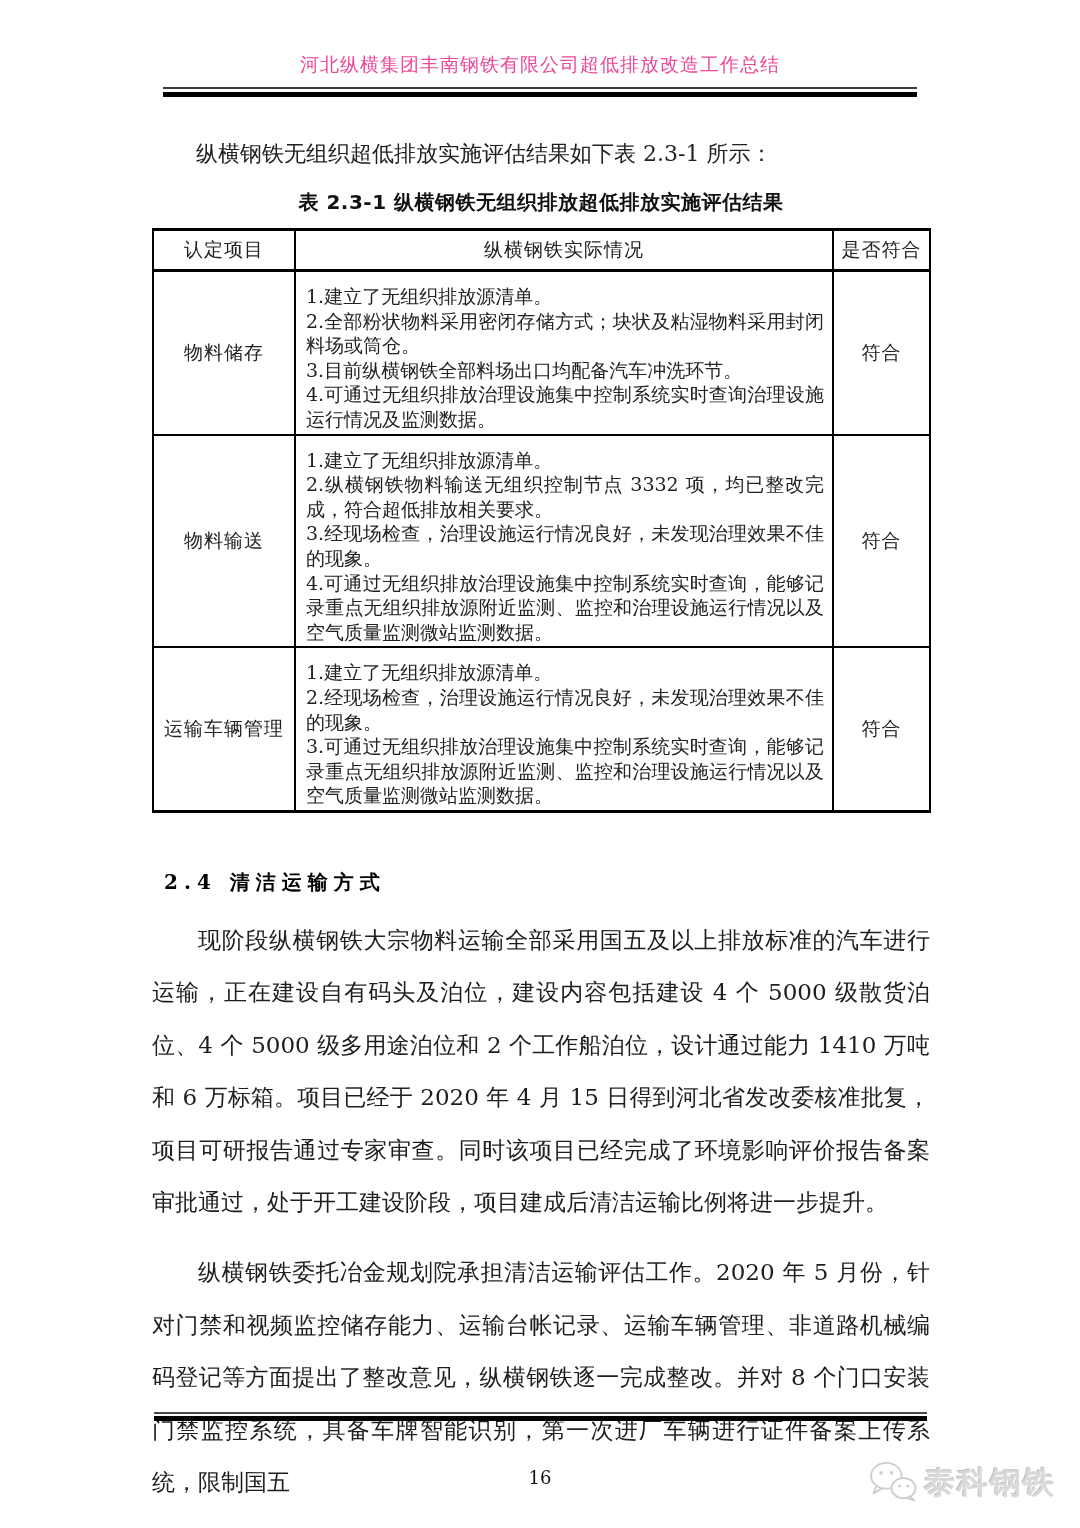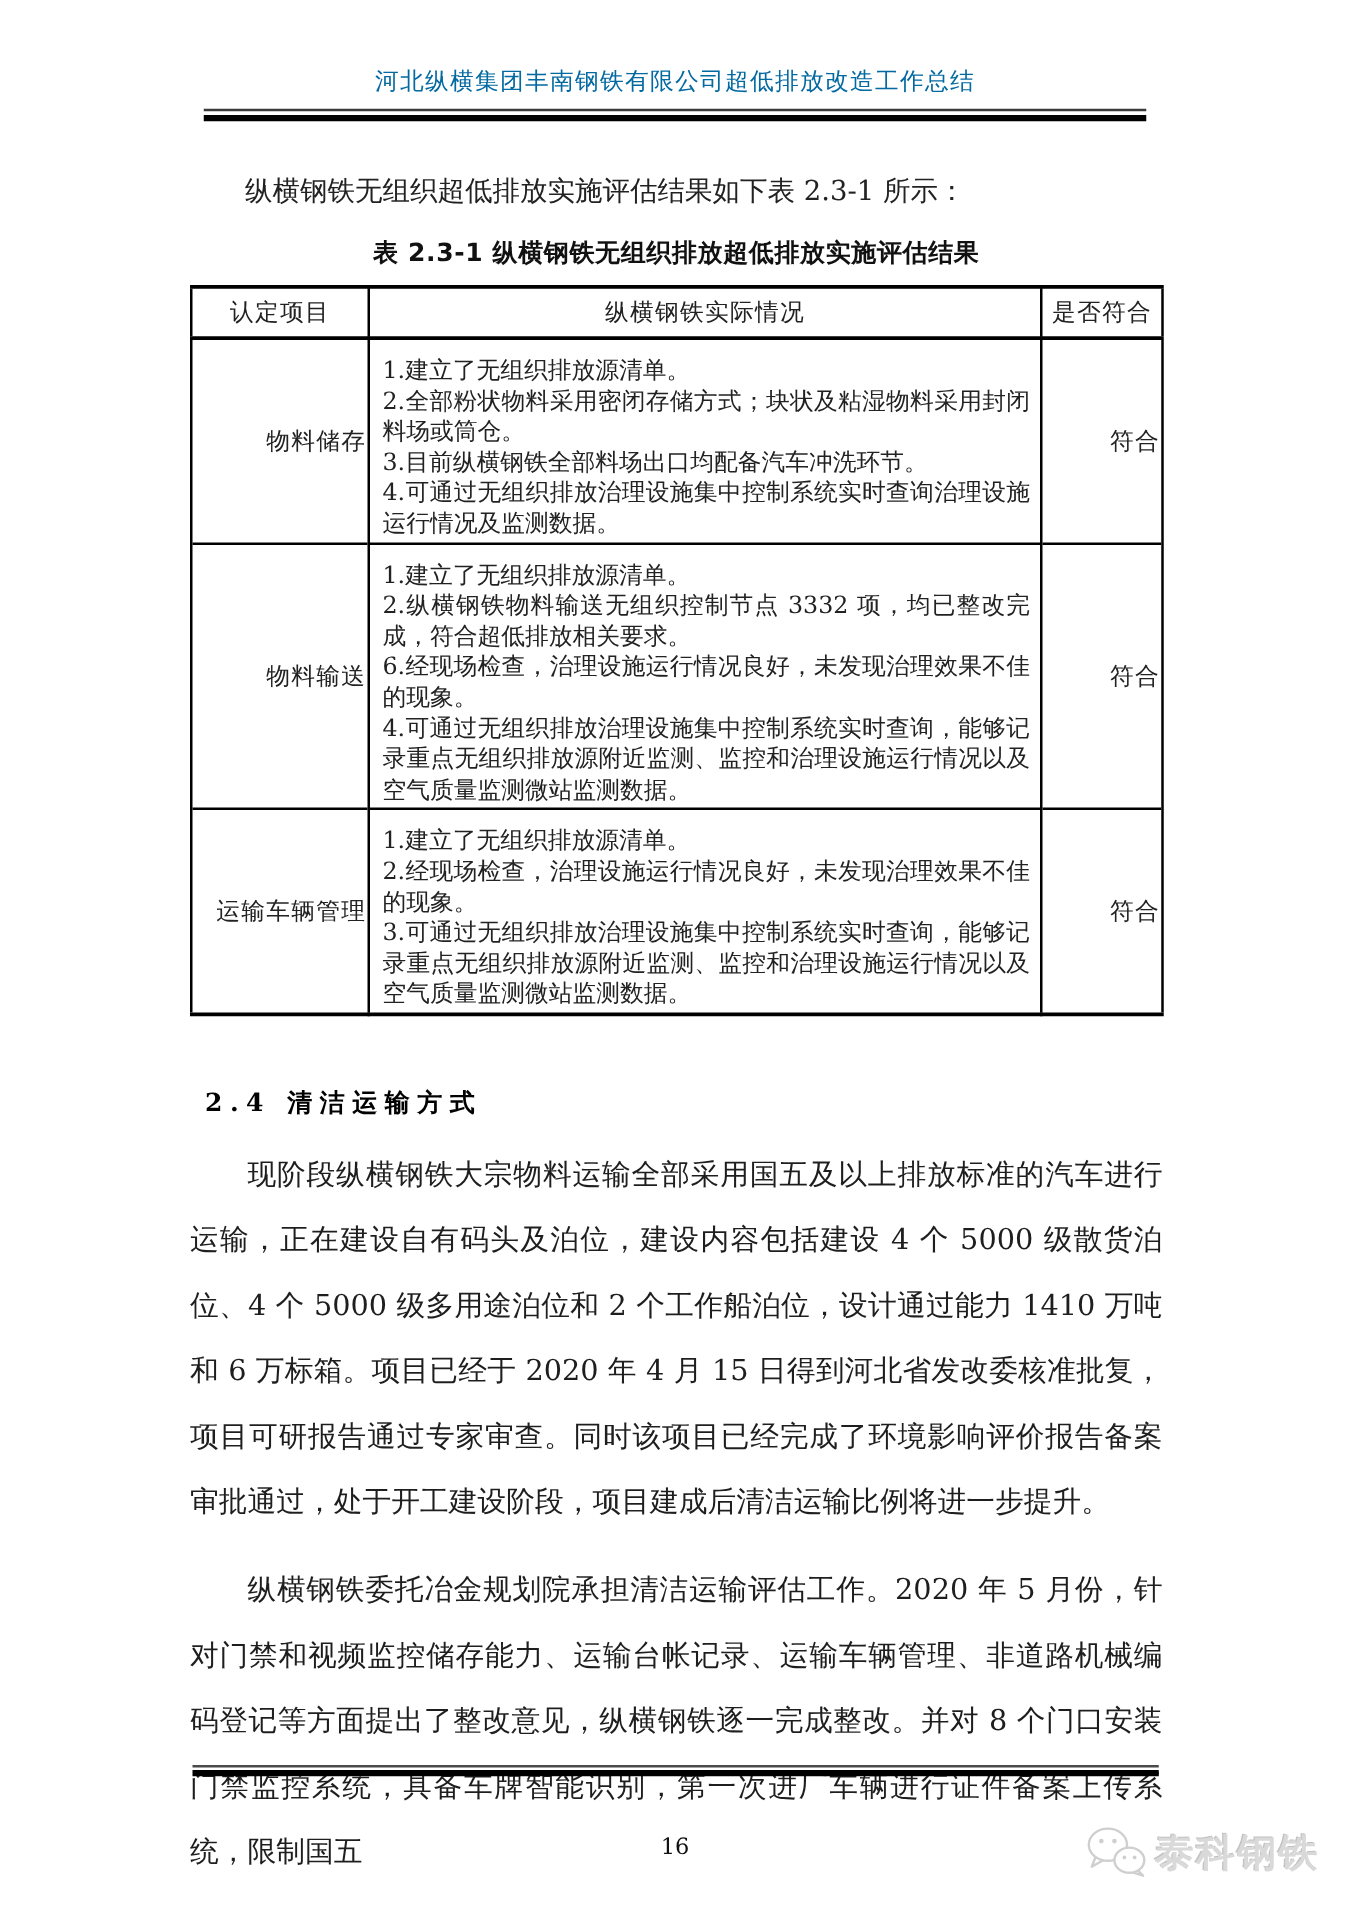--- a/index.html
+++ b/index.html
@@ -11,21 +11,21 @@
     color: #1c1c1c;
     overflow: hidden;
   }
 
   
   .page-header {
     position: absolute; top: 52px; left: 0; right: 0;
     text-align: center;
     font-size: 19px;
     letter-spacing: 1px;
-    color: #0369a1;
+    color: #ec4899;
   }
   .header-rule {
     position: absolute; top: 87px; left: 163px; width: 754px;
     height: 3px;
     border-top: 2px solid #3a3a3a;
     border-bottom: 5px solid #000;
   }
 
   
   .content {
@@ -62,21 +62,21 @@
     font-weight: normal;
     font-size: 19px;
     color: #222;
   }
   .eval-table tr { border-bottom: 2px solid #000; }
   .eval-table thead tr { height: 41px; border-bottom: 3px solid #000; }
   .eval-table th { text-align: center; letter-spacing: 1px; }
   .eval-table tbody tr:nth-child(1) { height: 148px; }
   .eval-table tbody tr:nth-child(2) { height: 198px; }
   .eval-table tbody tr:nth-child(3) { height: 148px; }
-  td.c-item, td.c-comp { text-align: right; vertical-align: middle; letter-spacing: 1px; }
+  td.c-item, td.c-comp { text-align: center; vertical-align: middle; letter-spacing: 1px; }
   td.c-details { vertical-align: middle; padding: 12px 8px 2px 10px; }
   .detail-line {
     text-align: justify;
     line-height: 24.6px;
     color: #222;
   }
 
   .section-heading {
     margin: 56px 0 0 12px;
     font-size: 20px;
@@ -154,21 +154,21 @@
             <div class="detail-line">3.目前纵横钢铁全部料场出口均配备汽车冲洗环节。</div>
             <div class="detail-line">4.可通过无组织排放治理设施集中控制系统实时查询治理设施运行情况及监测数据。</div>
           </td>
           <td class="c-comp">符合</td>
         </tr>
         <tr>
           <td class="c-item">物料输送</td>
           <td class="c-details">
             <div class="detail-line">1.建立了无组织排放源清单。</div>
             <div class="detail-line">2.纵横钢铁物料输送无组织控制节点 3332 项，均已整改完成，符合超低排放相关要求。</div>
-            <div class="detail-line">6.经现场检查，治理设施运行情况良好，未发现治理效果不佳的现象。</div>
+            <div class="detail-line">3.经现场检查，治理设施运行情况良好，未发现治理效果不佳的现象。</div>
             <div class="detail-line">4.可通过无组织排放治理设施集中控制系统实时查询，能够记录重点无组织排放源附近监测、监控和治理设施运行情况以及空气质量监测微站监测数据。</div>
           </td>
           <td class="c-comp">符合</td>
         </tr>
         <tr>
           <td class="c-item">运输车辆管理</td>
           <td class="c-details">
             <div class="detail-line">1.建立了无组织排放源清单。</div>
             <div class="detail-line">2.经现场检查，治理设施运行情况良好，未发现治理效果不佳的现象。</div>
             <div class="detail-line">3.可通过无组织排放治理设施集中控制系统实时查询，能够记录重点无组织排放源附近监测、监控和治理设施运行情况以及空气质量监测微站监测数据。</div>

